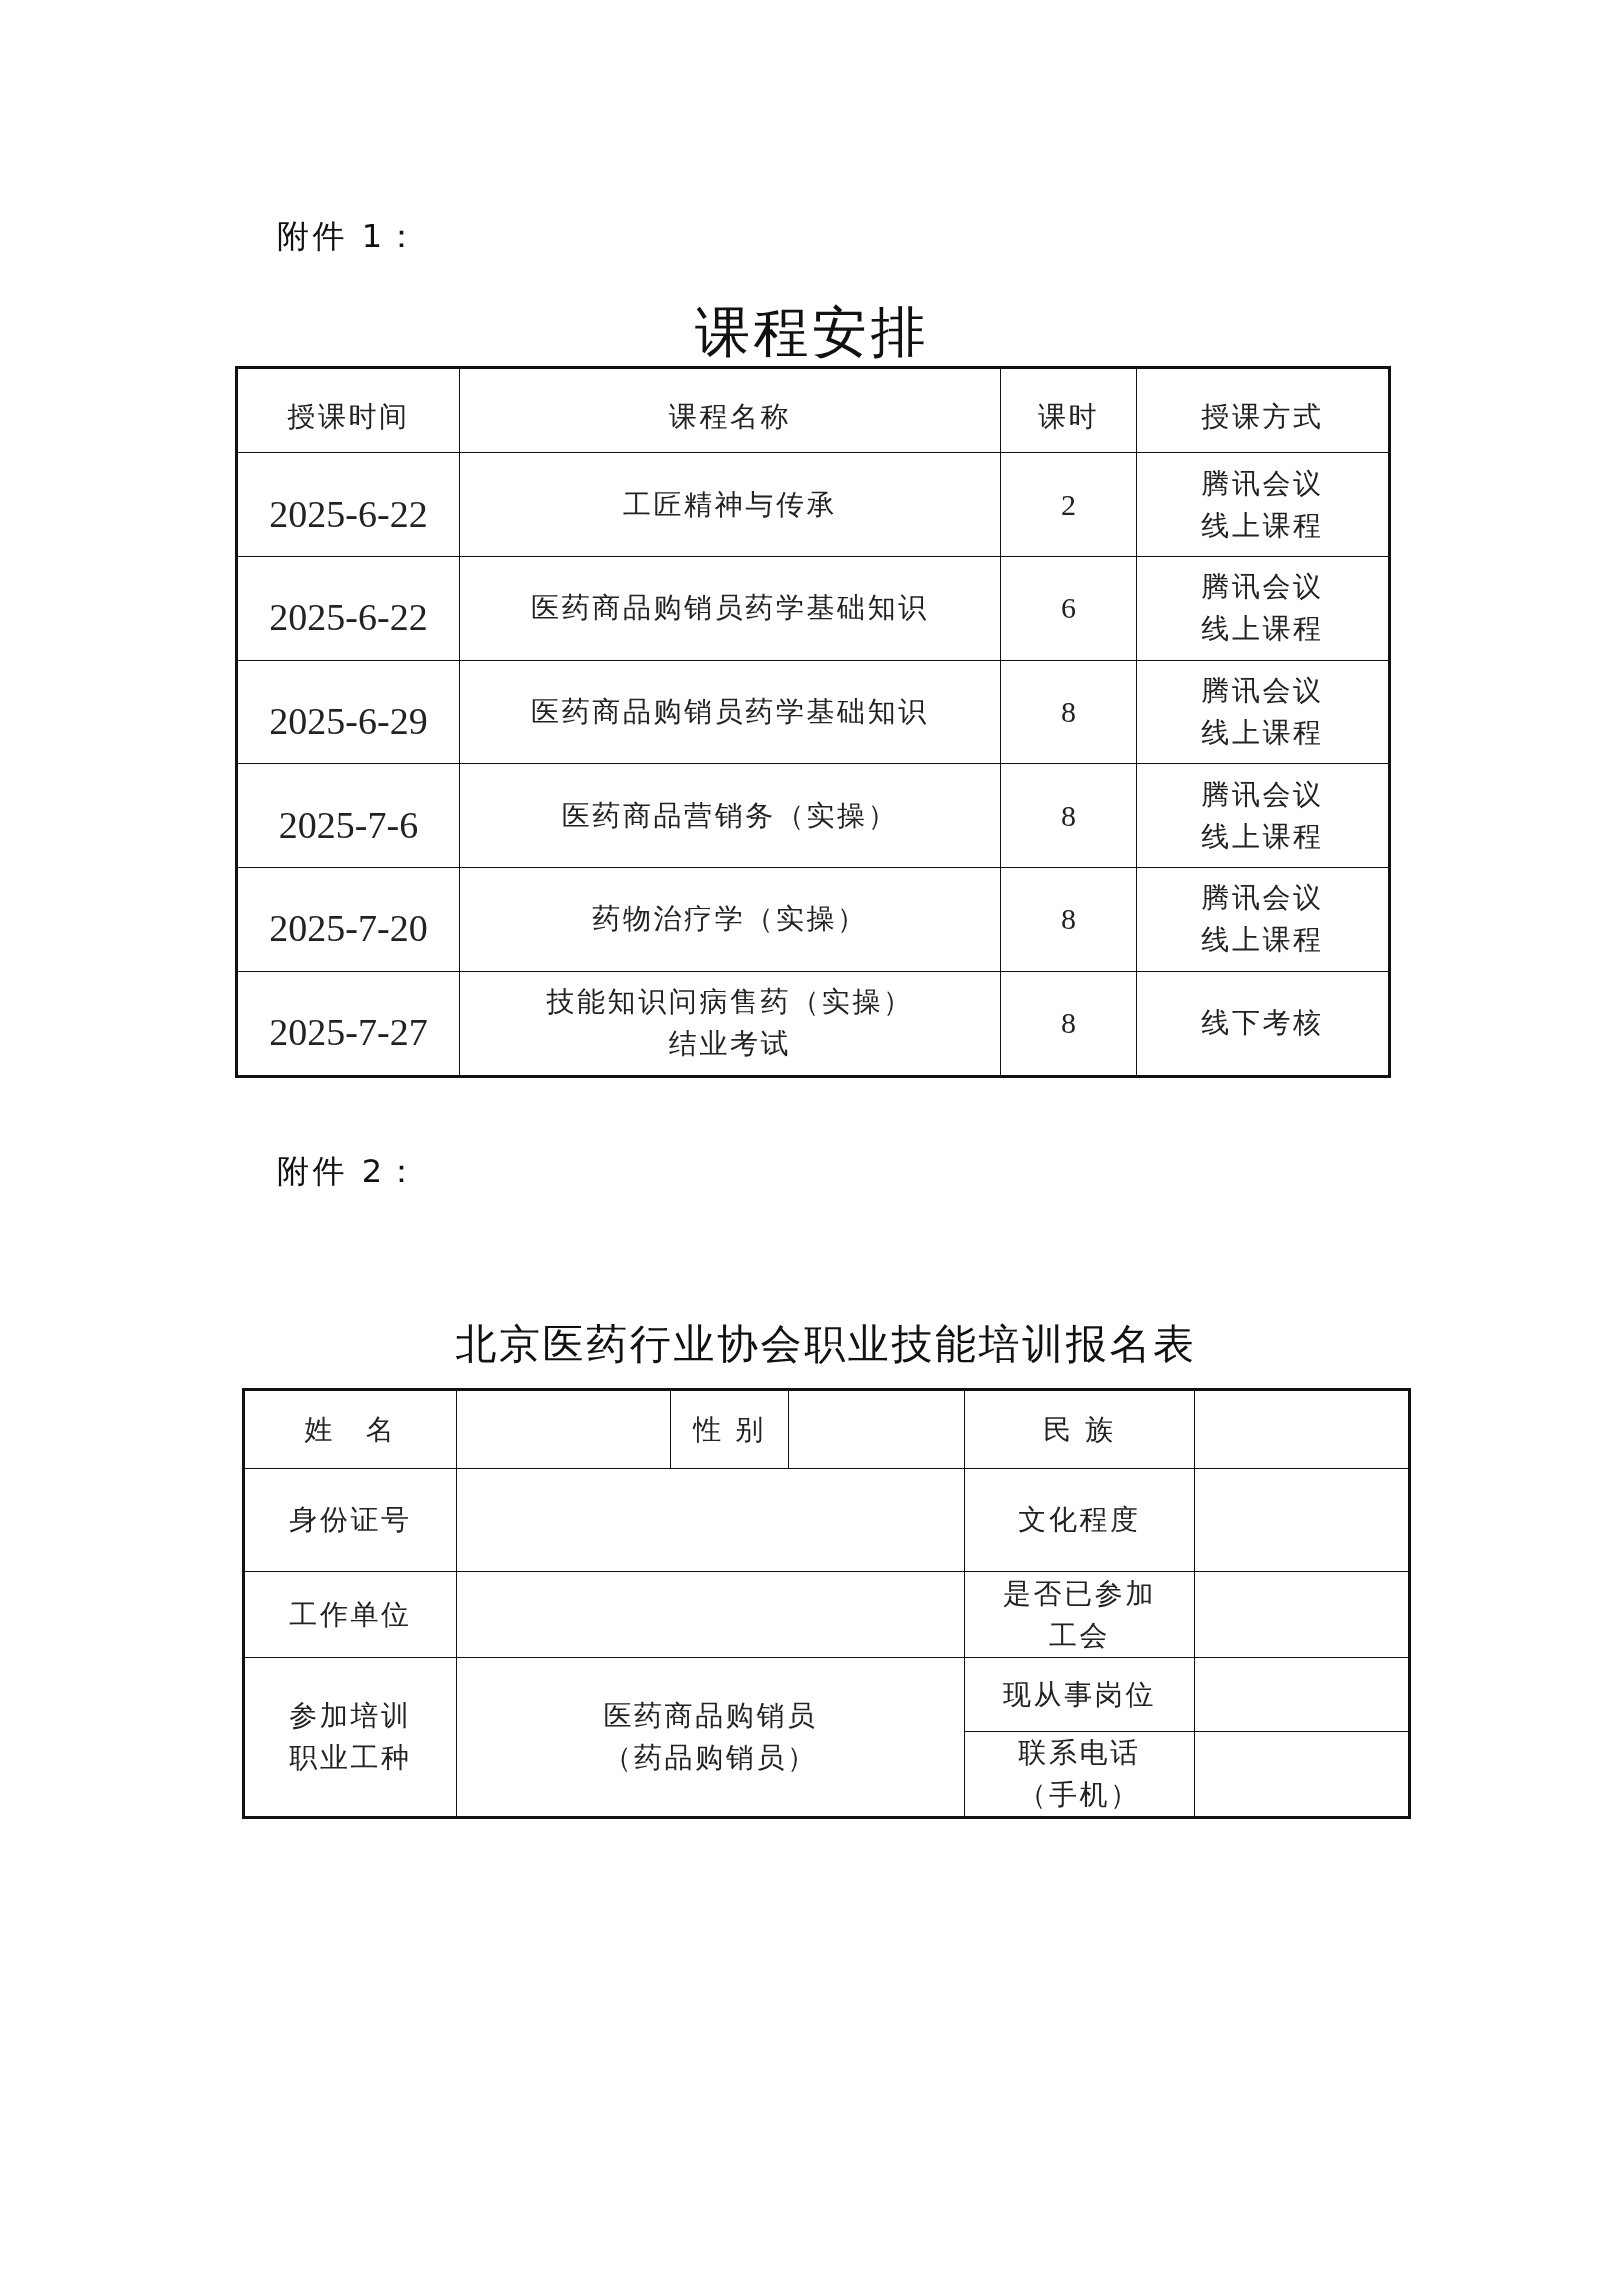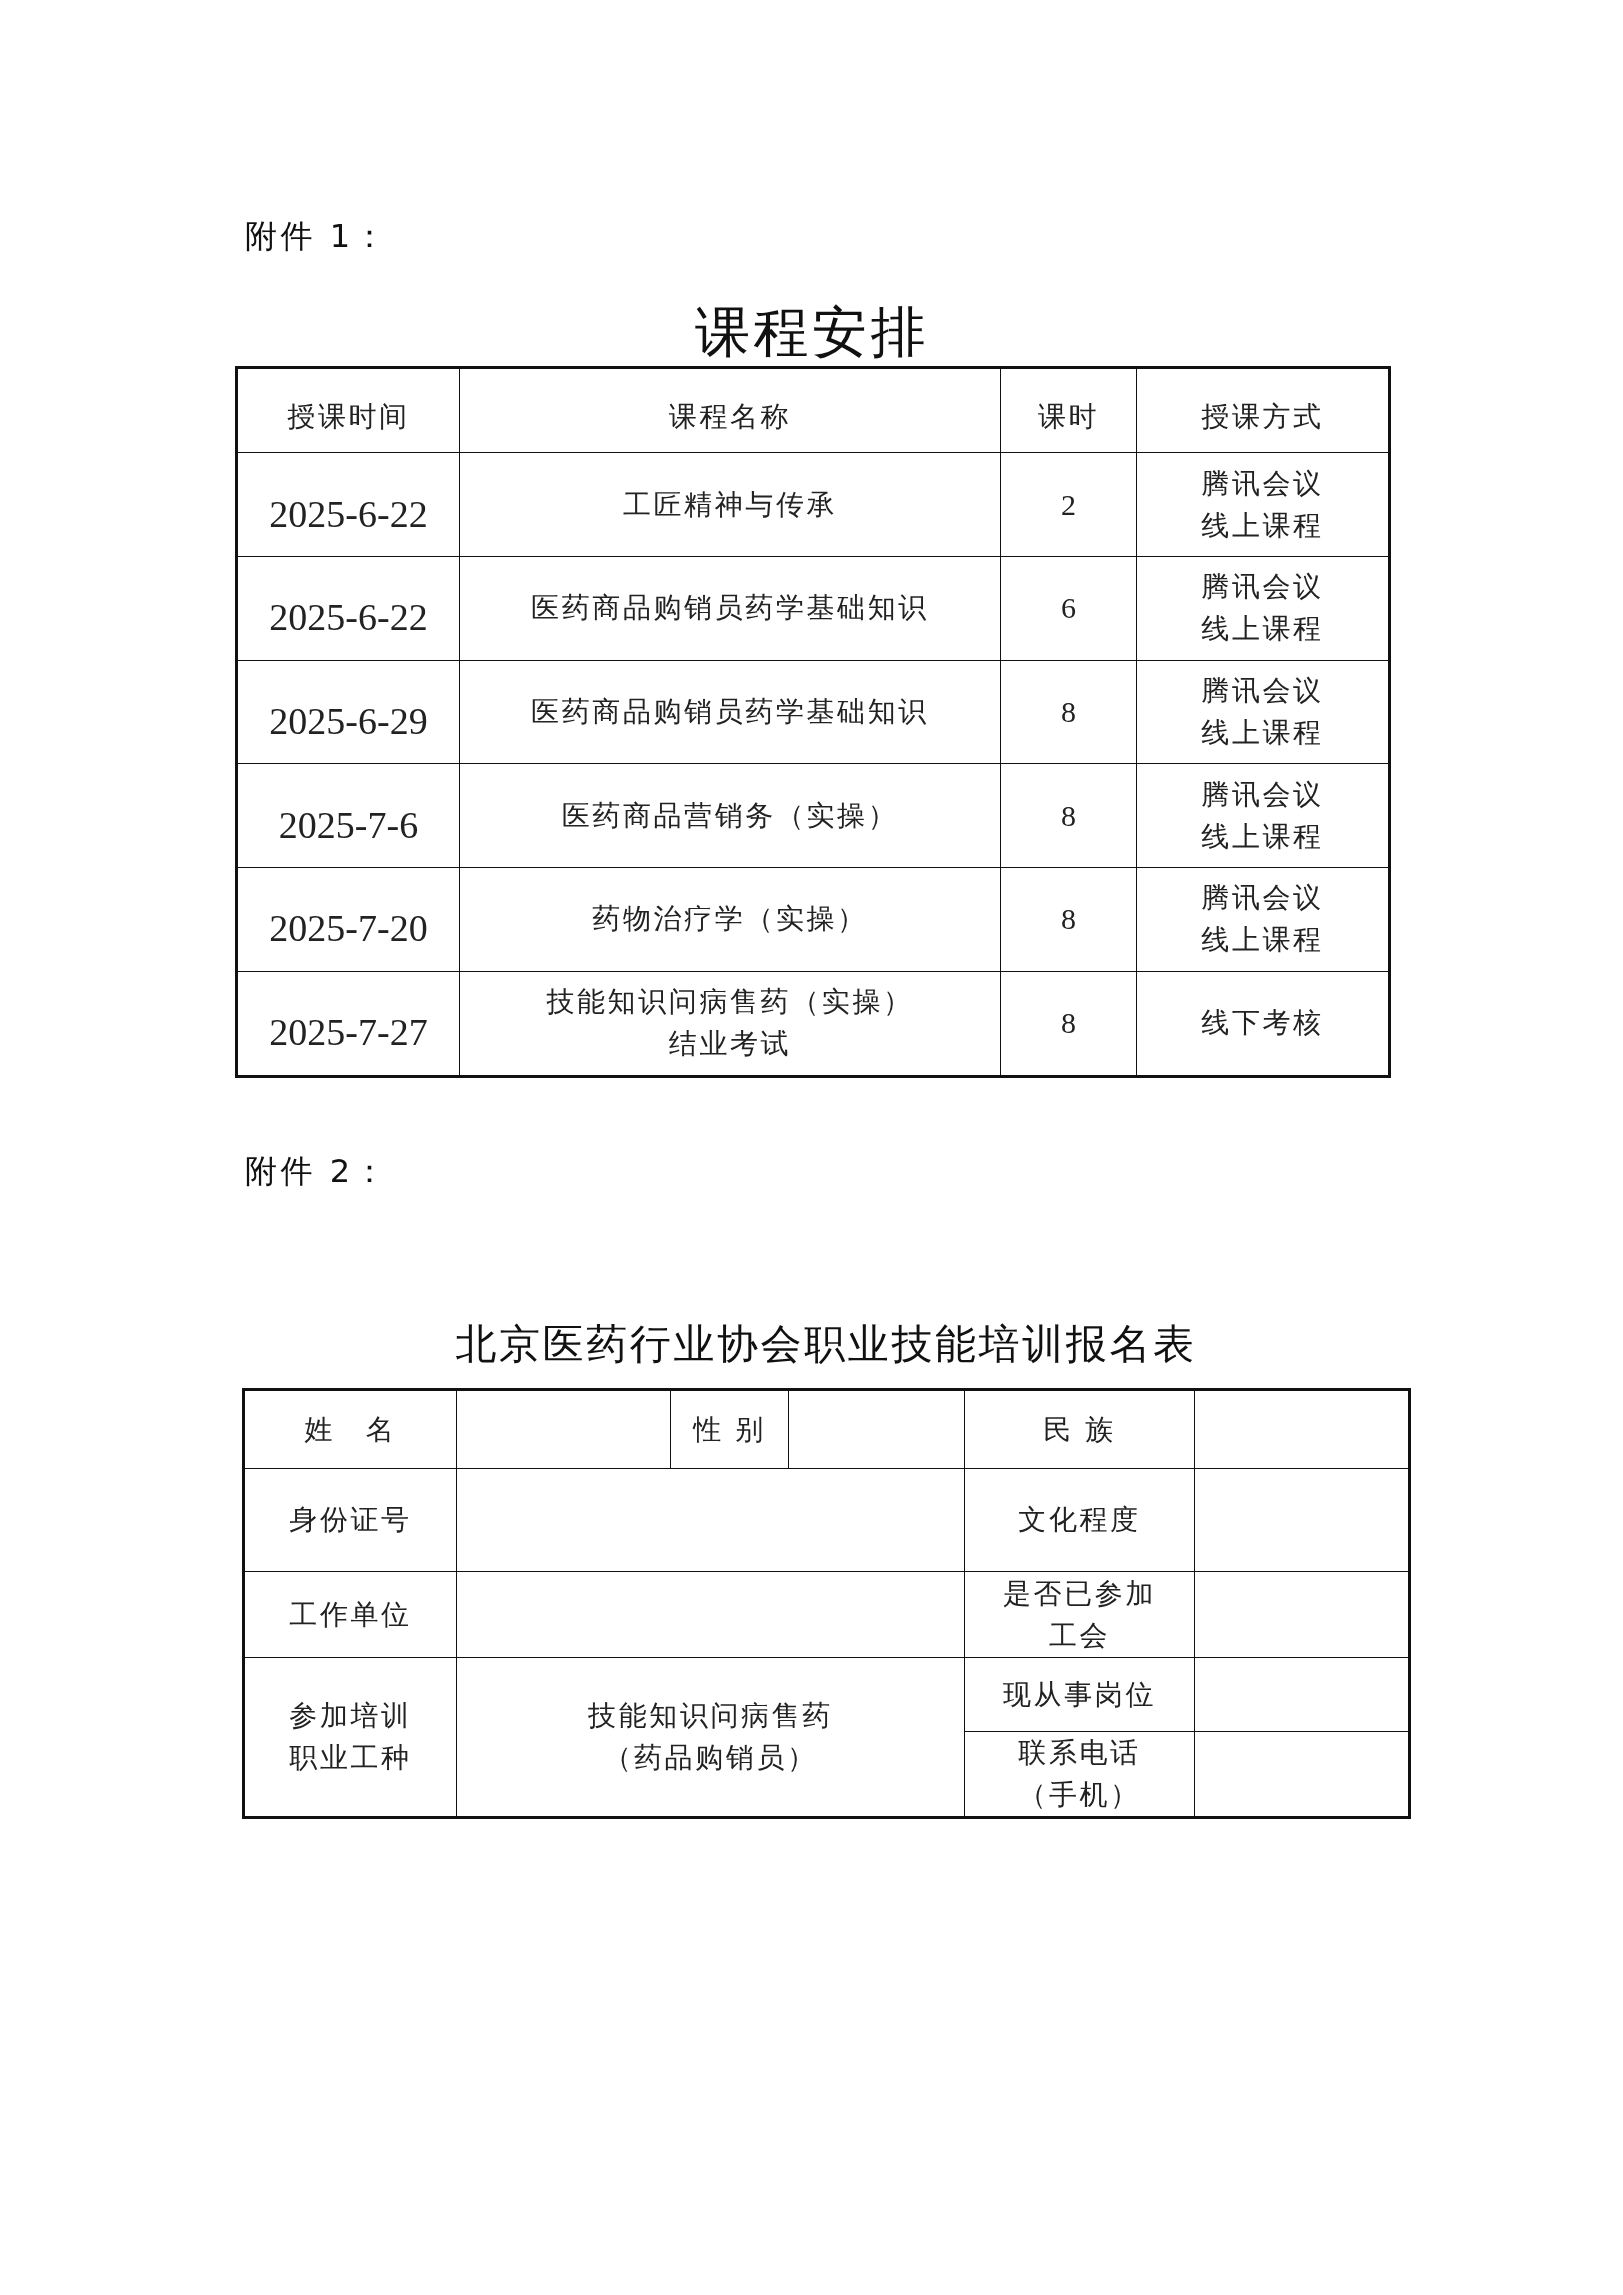--- a/index.html
+++ b/index.html
@@ -4,20 +4,21 @@
   <style>
     html, body { margin: 0; padding: 0; background: #ffffff; }
     body {
       width: 1624px; height: 2295px; position: relative; overflow: hidden;
       font-family: "DejaVu Serif", "Liberation Serif", serif;
       color: #111111;
     }
     .label {
       position: absolute; font-size: 32px; letter-spacing: 3.5px; color: #111;
       font-family: "DejaVu Sans", "Liberation Sans", sans-serif;
+      margin-left: 32px;
     }
     .title {
       position: absolute; left: 0; width: 1624px; text-align: center;
       font-family: "DejaVu Sans", "Liberation Sans", sans-serif; color: #111;
     }
     table { position: absolute; border-collapse: collapse; table-layout: fixed; }
     td {
       border: 1.8px solid #111; text-align: center; vertical-align: middle;
       font-size: 28px; line-height: 42px; padding: 0; color: #222;
       font-family: "DejaVu Sans", "Liberation Sans", sans-serif;
@@ -145,21 +146,21 @@
           <span class="line">工会</span>
         </td>
     <td class="empty"></td>
   </tr>
   <tr style="height:74px;">
     <td rowspan="2">
           <span class="line">参加培训</span>
           <span class="line">职业工种</span>
         </td>
     <td rowspan="2" colspan="3">
-          <span class="line">技能知识问病售药</span>
+          <span class="line">医药商品购销员</span>
           <span class="line">（药品购销员）</span>
         </td>
     <td>现从事岗位</td>
     <td class="empty"></td>
   </tr>
   <tr style="height:86px;">
     <td>
           <span class="line">联系电话</span>
           <span class="line">（手机）</span>
         </td>

